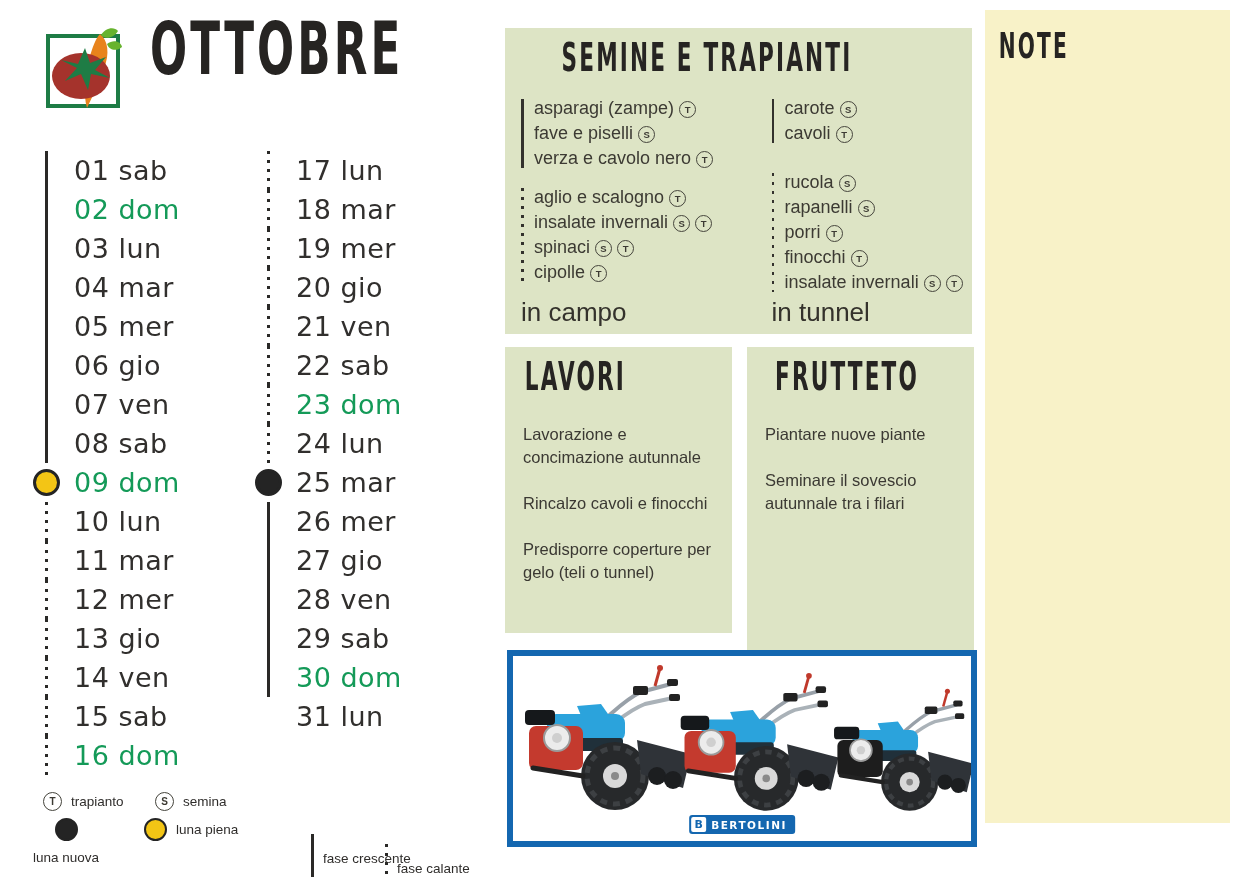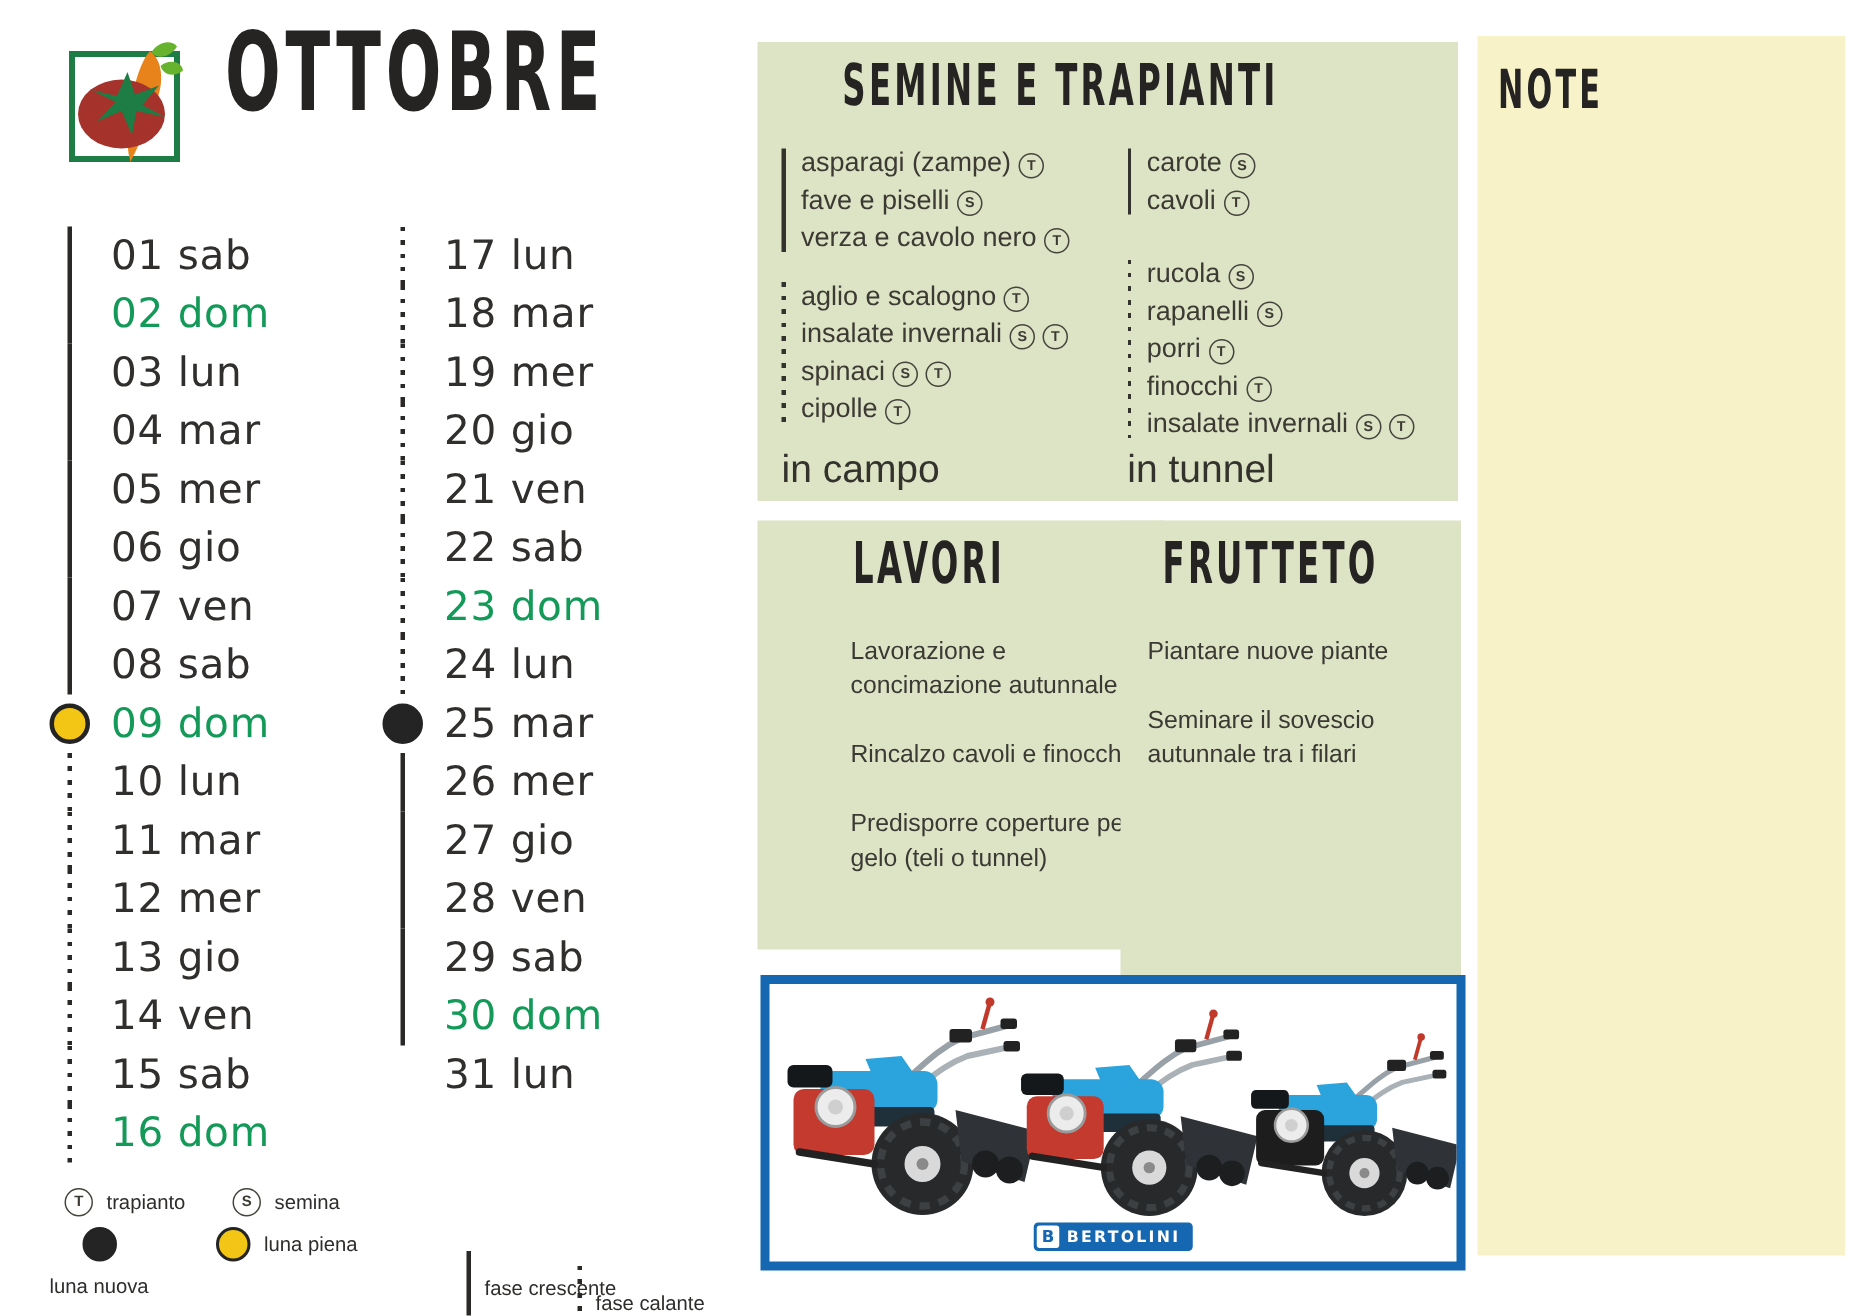--- a/index.html
+++ b/index.html
@@ -29,26 +29,26 @@
   .moon{width:21px;height:21px;border:3px solid #242424;border-radius:50%;display:block;}
   .moon.full-moon{background:var(--moon-yellow,#f3c515);}
   .moon.new-moon{background:#242424;}
   .day-label{margin-left:14px;font-family:"DejaVu Sans", sans-serif;font-size:27px;
     letter-spacing:0.5px;color:#312f2d;}
   .day-label.sunday{color:var(--sunday-green,#149a58);}
   
   .box{position:absolute;background:var(--box-green,#dde4c5);}
   .box h2{margin:16px 0 0;text-align:left;font-size:30px;line-height:40px;}
   #semine-box{left:505px;top:28px;width:467px;height:306px;}
-  #lavori-box{left:505px;top:347px;width:227px;height:286px;padding-left:44px;}
+  #lavori-box{left:505px;top:347px;width:227px;height:286px;}
   #frutteto-box{left:747px;top:347px;width:227px;height:360px;}
-  #note-box{left:985px;top:24px;width:245px;height:813px;background:var(--note-yellow,#f8f2c8);text-decoration:underline;}
+  #note-box{left:985px;top:10px;width:245px;height:813px;background:var(--note-yellow,#f8f2c8);text-decoration:underline;}
   #note-box h2{margin-top:22px;font-size:28px;}
   
-  .sem-cols{display:flex;padding:0 16px;margin-top:12px;height:232px;}
+  .sem-cols{display:flex;padding:0 16px;margin-top:12px;height:232px;gap:20px;}
   .sem-col{position:relative;}
   .sem-col.campo{flex:0 0 53%;}
   .sem-col.tunnel{flex:1;}
   .sem-group{position:relative;padding-left:13px;}
   .sem-group .rail{position:absolute;left:0;top:3px;bottom:3px;width:2.5px;}
   .rail.solid{background:#33322d;}
   .rail.dotted{background:repeating-linear-gradient(to bottom,#33322d 0 3px,transparent 3px 9px);}
   .sem-item{font-size:18px;line-height:25px;color:#3c3a33;white-space:nowrap;}
   .campo .sem-group.g2{margin-top:14px;}
   .tunnel .sem-group.g2{margin-top:24px;}

